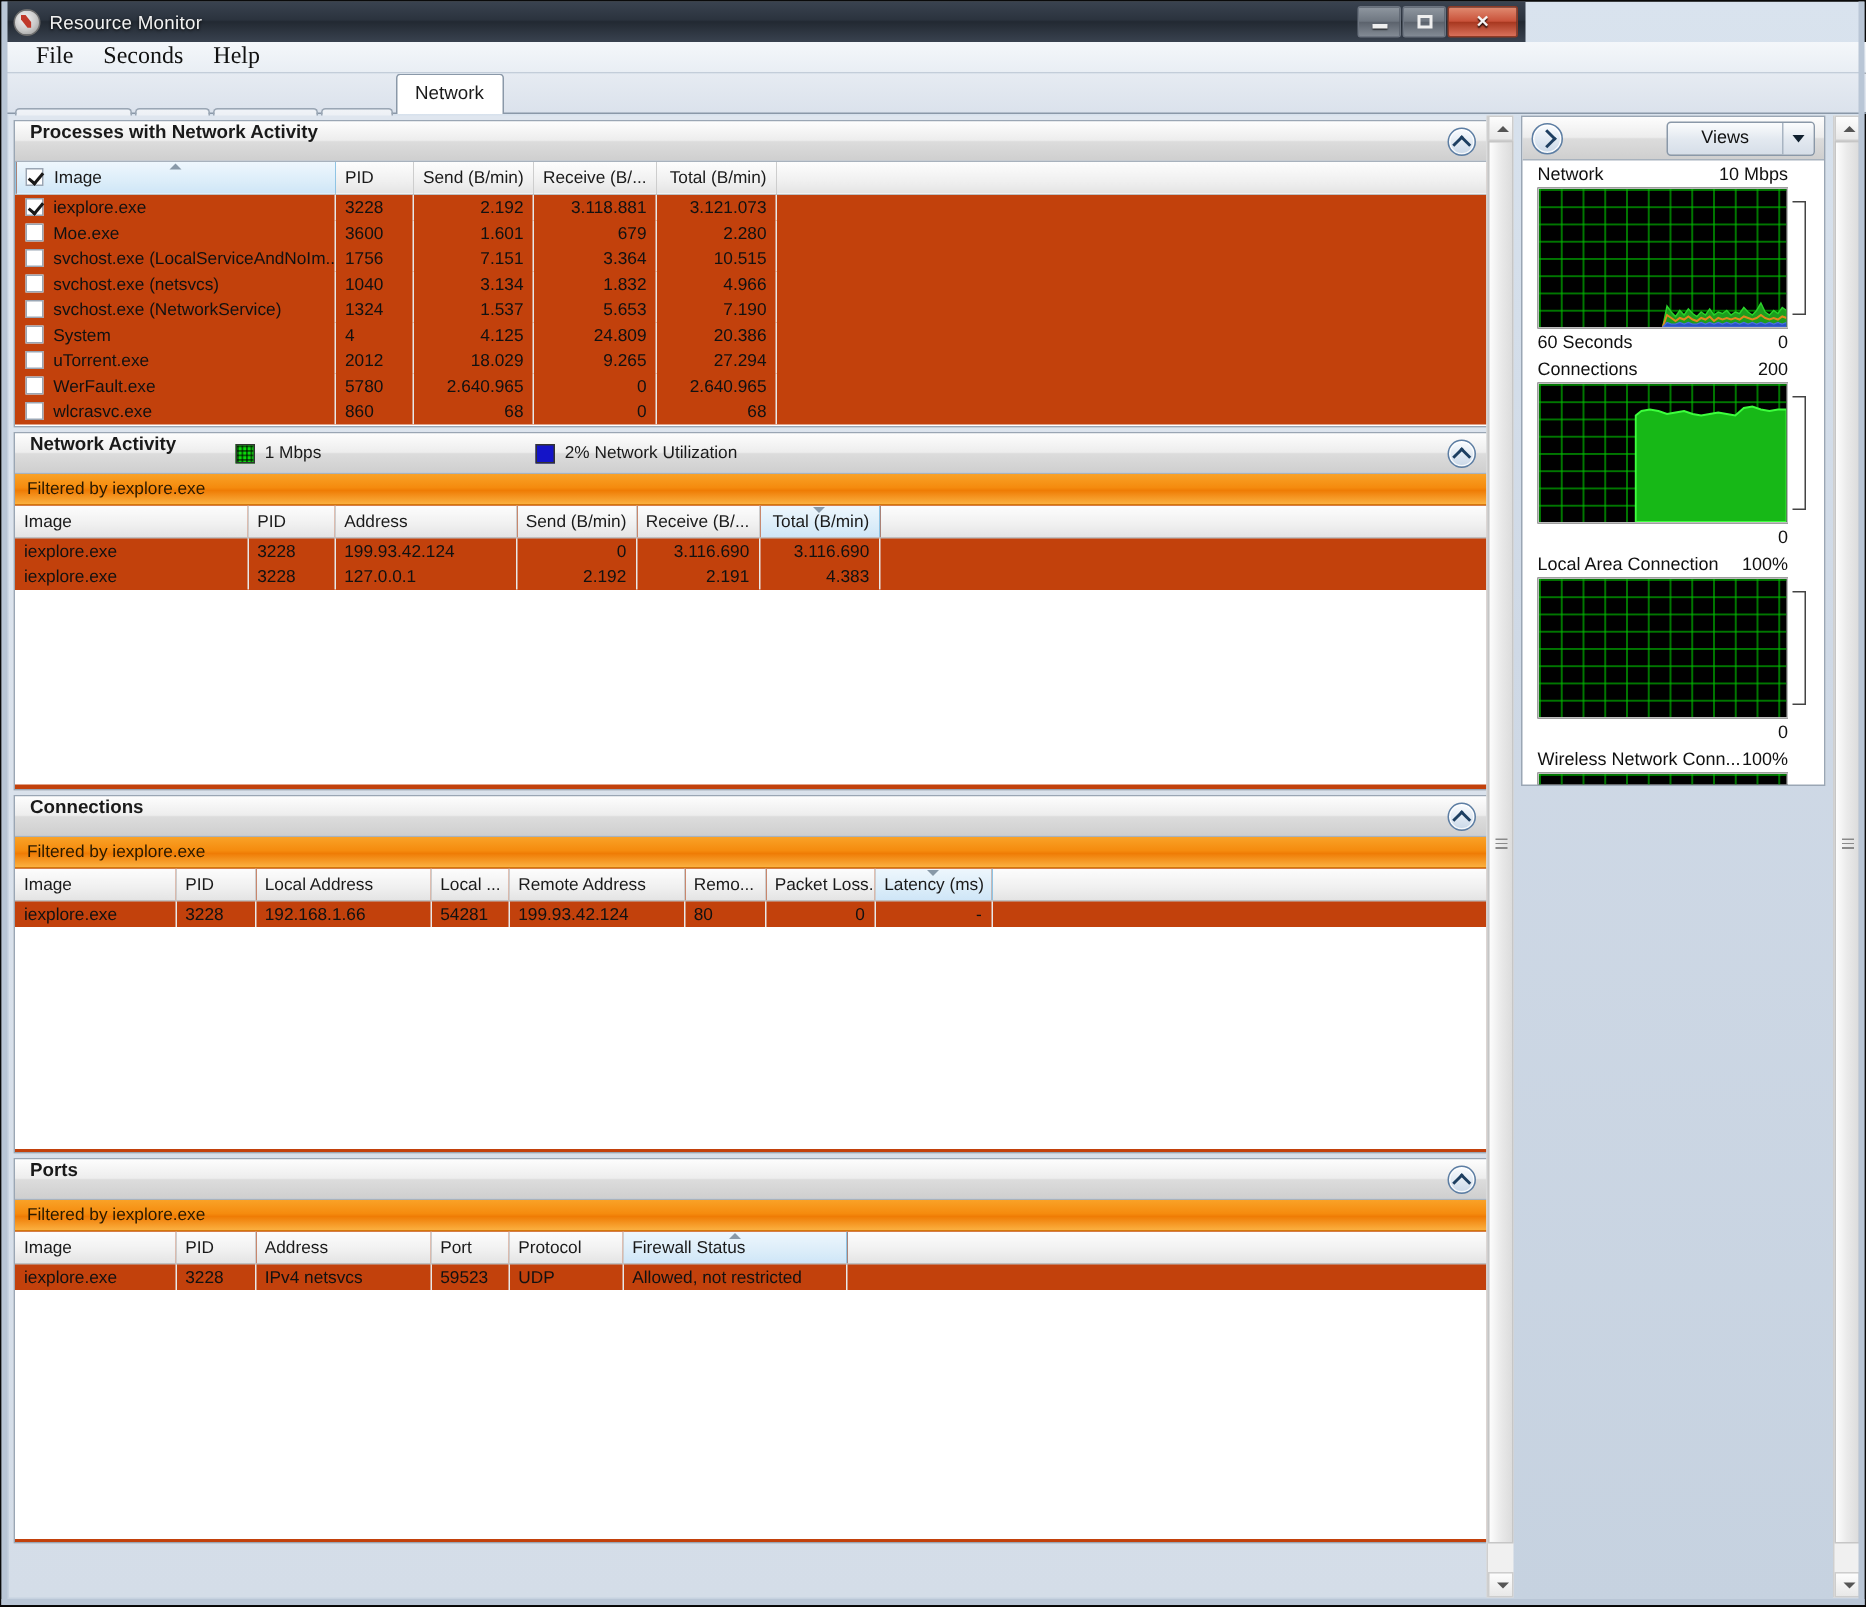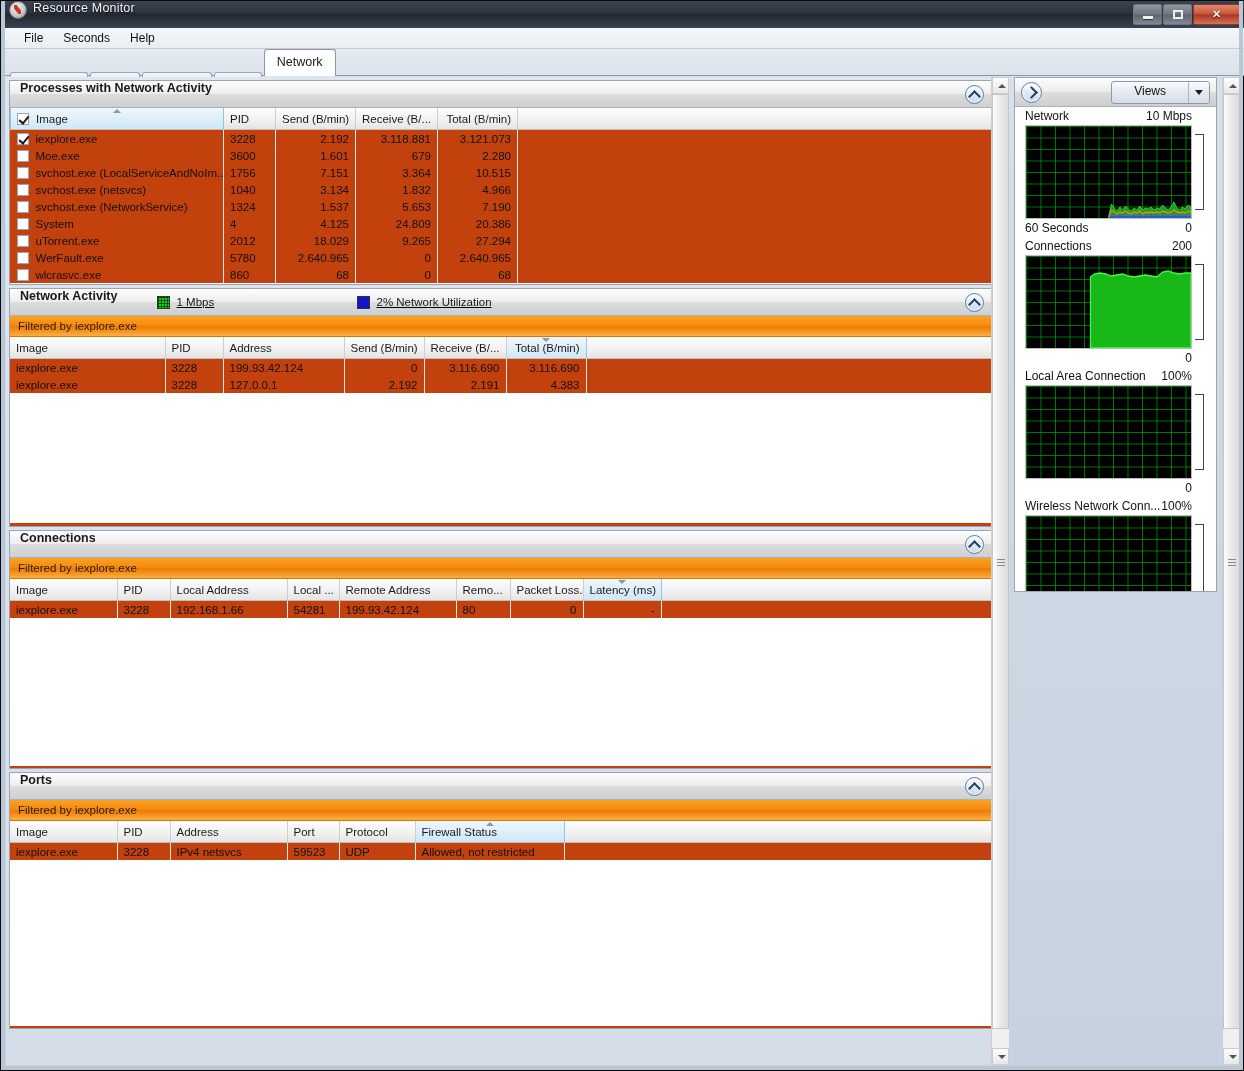--- a/index.html
+++ b/index.html
@@ -25,23 +25,23 @@
   #frame-outer {
     position:absolute; left:0; top:0; right:0; bottom:0;
     border: 4px solid #b9c6d6;
     border-top-width: 0;
     box-sizing: border-box;
     pointer-events: none;
   }
 
   
   #titlebar {
-    position: absolute; left: 0; top: 0; width: 1244px; height: 27px;
+    position: absolute; left: 0; top: 0; width: 1016px; height: 27px;
     background: linear-gradient(to bottom, #3a4350 0%, #2b333e 45%, #222932 50%, #39424f 100%);
-    display: flex; align-items: flex-start;
+    display: flex; align-items: center;
   }
   #title-icon {
     width: 16px; height: 16px; margin-left: 8px; margin-right: 6px;
     border-radius: 50%;
     background: radial-gradient(circle at 40% 35%, #f4f4f4 0%, #c8c8c8 55%, #8e8e8e 100%);
     border: 1px solid #6e6e6e;
     position: relative;
     flex: 0 0 auto;
   }
   #title-icon::after {
@@ -84,21 +84,21 @@
 
   
   #menubar {
     position: absolute; left: 1px; top: 27px; width: 1242px; height: 21px;
     background: linear-gradient(to bottom, #f4f7fa, #e9eef4);
     border-bottom: 1px solid #c3cdd9;
     display: flex; align-items: center;
     padding-left: 12px; box-sizing: border-box;
   }
   .menu-item {
-    padding: 2px 10px; font-size: 12px; color: #111; cursor: default;
+    padding: 2px 10px; font-size: 16px; color: #111; cursor: default; font-family: Liberation Serif, serif;
   }
 
   
   #tabstrip {
     position: absolute; left: 1px; top: 48px; width: 1242px; height: 27px;
     background: linear-gradient(to bottom, #e6ebf2, #dbe2ec);
     display: flex; align-items: flex-end;
     padding-left: 8px; box-sizing: border-box;
     border-bottom: 1px solid #8a98a8;
   }
@@ -148,21 +148,21 @@
   }
   .panel-header {
     height: 26px;
     background: linear-gradient(to bottom, #fdfdfd 0%, #ededed 48%, #dcdcdc 52%, #cfcfcf 100%);
     border-bottom: 1px solid #a8b2bd;
     display: flex; 
     padding: 0 6px 0 10px;
     position: relative;
   }
   .panel-title { font-weight: bold; font-size: 12.5px; color: #1a1a1a; }
-  .legend-wrap { display: flex; align-items: center; margin-left: 40px; gap: 0; text-decoration: underline; }
+  .legend-wrap { display: flex; align-items: center; margin-left: 40px; gap: 0; }
   .legend { display: flex; align-items: center; font-size: 11.5px; color: #1a1a1a; }
   .legend .sw {
     width: 11px; height: 11px; margin-right: 6px;
     border: 1px solid #333;
     background-image:
       linear-gradient(to right, rgba(0,0,0,.55) 1px, transparent 1px),
       linear-gradient(to bottom, rgba(0,0,0,.55) 1px, transparent 1px);
     background-size: 3px 3px, 3px 3px;
   }
   .legend .sw.green { background-color: #0bd80b; }
@@ -291,21 +291,21 @@
     width: 227px; height: 988px;
     margin-left: 5px;
     display: flex;
     position: relative;
   }
   #graphs-box {
     width: 203px;
     background: #ffffff;
     border: 1px solid #9aa6b4;
     box-sizing: border-box;
-    height: 515px;
+    height: 447px;
     overflow: hidden;
   }
   #views-row {
     height: 28px;
     display: flex; align-items: center;
     padding: 0 6px;
     background: linear-gradient(to bottom, #fdfdfd 0%, #ededed 48%, #dcdcdc 52%, #cfcfcf 100%);
     border-bottom: 1px solid #a8b2bd;
   }
   #expand-btn {

